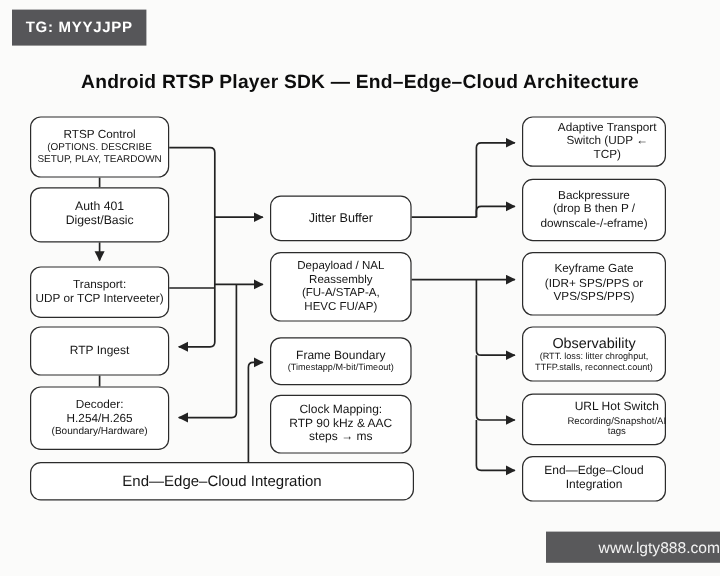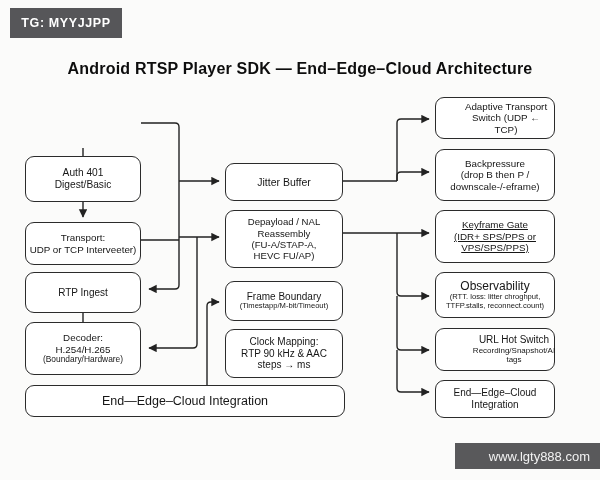--- a/index.html
+++ b/index.html
@@ -33,28 +33,28 @@
   #decoder{left:25px;top:322px;width:116px;height:53px;} #decoder .t{font-size:9.8px;} #decoder .s{font-size:8.4px;}
   #integration_bar{left:25px;top:385px;width:320px;height:32px;} #integration_bar .t{font-size:12.5px;}
   
   #jitter{left:225px;top:163px;width:118px;height:38px;} #jitter .t{font-size:10.5px;}
   #depayload{left:225px;top:210px;width:118px;height:58px;} #depayload .t{font-size:9.6px;}
   #frame_boundary{left:225px;top:281px;width:118px;height:40px;} #frame_boundary .t{font-size:10px;}
   #clock_mapping{left:225px;top:329px;width:118px;height:49px;} #clock_mapping .t{font-size:10px;}
   
   #adaptive{left:435px;top:97px;width:120px;height:42px;padding-left:24px;} #adaptive .t{font-size:9.8px;}
   #backpressure{left:435px;top:149px;width:120px;height:52px;} #backpressure .t{font-size:9.8px;}
-  #keyframe{left:435px;top:210px;width:120px;height:53px;text-decoration:underline;} #keyframe .t{font-size:9.8px;}
+  #keyframe{left:435px;top:210px;width:120px;height:53px;} #keyframe .t{font-size:9.8px;}
   #observability{left:435px;top:272px;width:120px;height:46px;} #observability .t{font-size:12px;}
   #url_hot_switch{left:435px;top:328px;width:120px;height:43px;padding-left:40px;} #url_hot_switch .t{font-size:10px;} #url_hot_switch .s{font-size:8px;}
   #end_edge_right{left:435px;top:380px;width:120px;height:38px;} #end_edge_right .t{font-size:10px;}
   .watermark{
     position:absolute;left:455px;top:443px;width:145px;height:26px;
     background:#59595b;color:#f2f2f2;font-size:13px;
-    display:flex;align-items:center;justify-content:flex-end;padding-right:10px;box-sizing:border-box;
+    display:flex;align-items:center;justify-content:flex-end;box-sizing:border-box;
   }
 </style>
 </head>
 <body>
 
 <div id="stage">
 
   <svg id="connectors" viewBox="0 0 600 480" xmlns="http://www.w3.org/2000/svg">
     <defs>
       <marker id="arr" markerWidth="7" markerHeight="7" refX="5.5" refY="3" orient="auto">
@@ -94,20 +94,25 @@
       <path d="M397,350 V388 Q397,392 401,392 H429" marker-end="url(#arr)"></path>
     </g>
   </svg>
 
   <div class="badge">
     <span>TG: MYYJJPP</span>
   </div>
 
   <div class="title">Android RTSP Player SDK — End–Edge–Cloud Architecture</div>
 
+  <div class="node" id="rtsp_control">
+    <span class="t">RTSP Control</span>
+    <span class="s">(OPTIONS. DESCRIBE
+SETUP, PLAY, TEARDOWN</span>
+  </div>
   <div class="node" id="auth">
     <span class="t">Auth 401
 Digest/Basic</span>
   </div>
   <div class="node" id="transport">
     <span class="t">Transport:
 UDP or TCP Interveeter)</span>
   </div>
   <div class="node" id="rtp_ingest">
     <span class="t">RTP Ingest</span>

